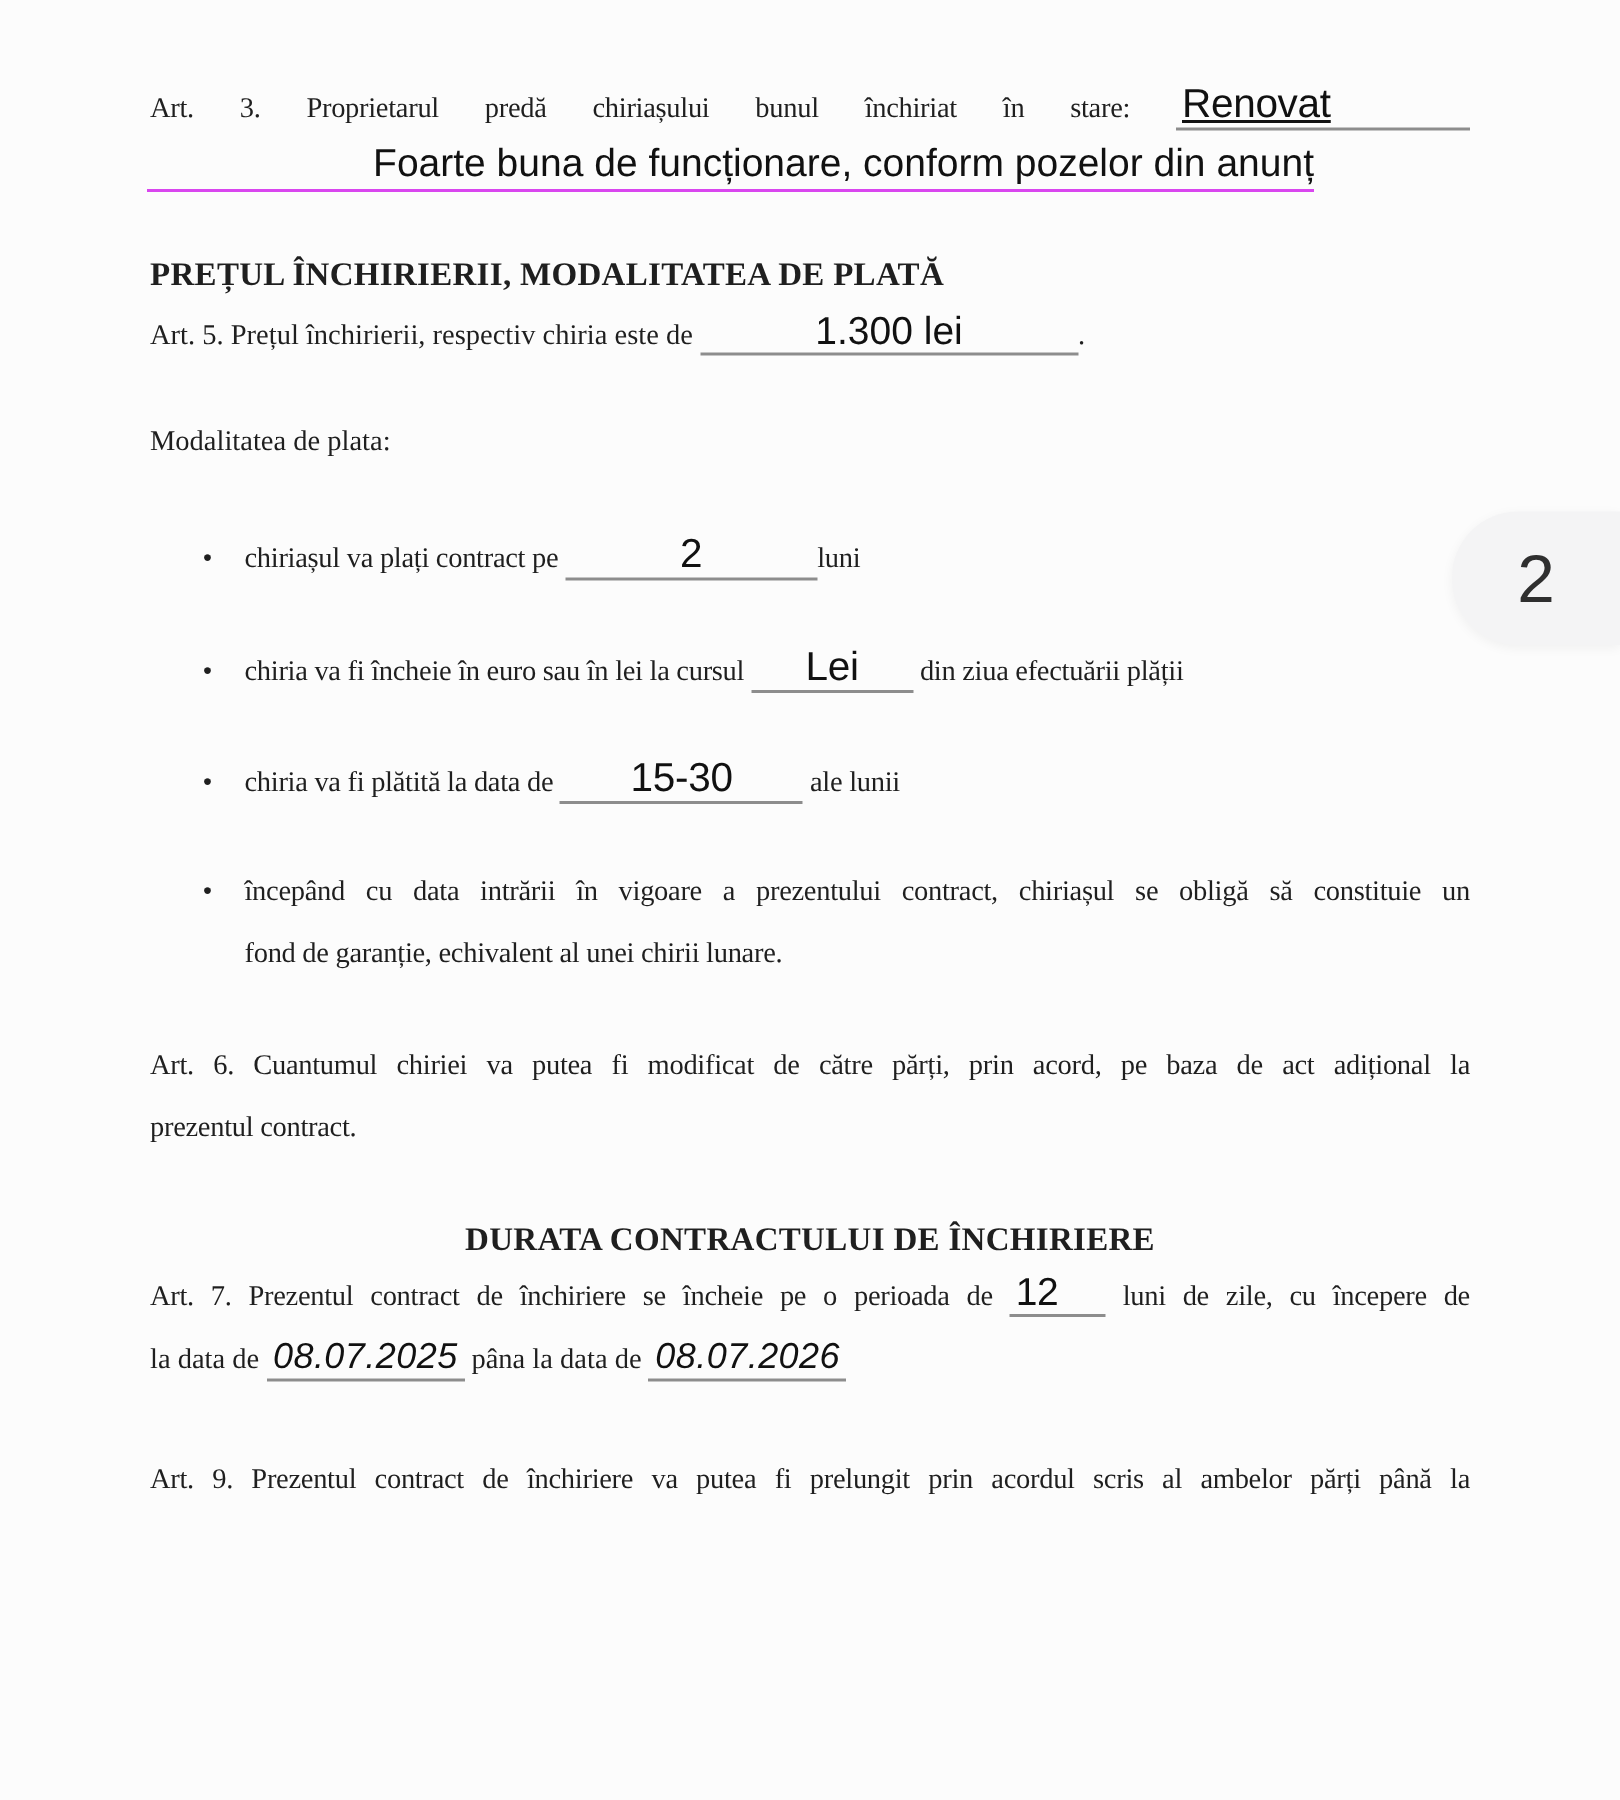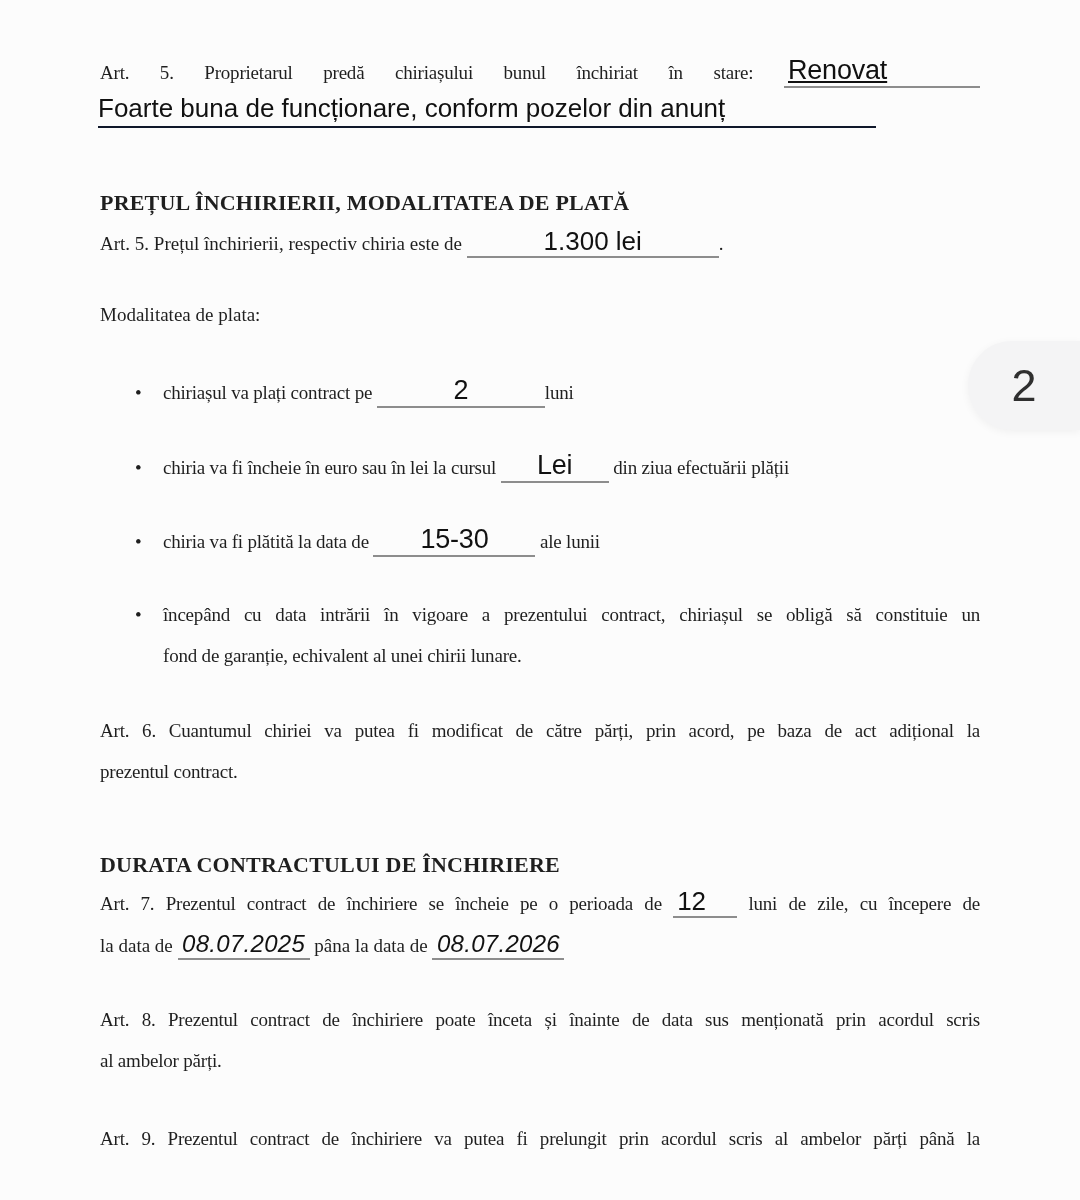--- a/index.html
+++ b/index.html
@@ -70,22 +70,22 @@
   .fill-12      { min-width: 64px;  font-size: 26px; }
   .fill-date    { min-width: 132px; font-size: 24px; letter-spacing: 0.3px; font-style: italic; }
   
   .fill-line2 {
     margin-top: -4px;
     margin-left: -2px;
     width: 778px;
     font-family: "Liberation Sans", sans-serif;
     font-size: 26px;
     color: #111111;
-    text-align: left;
-    border-bottom: 2px solid #0f172a;
+    text-align: right;
+    border-bottom: 2px solid #d946ef;
     line-height: 36px;
     height: 38px;
     box-sizing: border-box;
   }
   
   .bullet {
     display: flex;
     font-size: 19px;
     letter-spacing: -0.2px;
     white-space: nowrap;
@@ -110,29 +110,29 @@
     width: 28px;
     margin-left: 35px;
   }
   .bullet-two .blines { flex: 1; }
   .bullet-two .l1 {
     text-align: justify;
     text-align-last: justify;
   }
   
   .m-art4l2   { }
-  .m-heading1 { margin-top: 60px; }
+  .m-heading1 { margin-top: 40px; }
   .m-art5     { margin-top: 4px; }
   .m-modal    { margin-top: 28px; line-height: 42px; }
   .m-b1       { margin-top: 34px; }
   .m-b2       { margin-top: 29px; }
   .m-b3       { margin-top: 27px; }
   .m-b4       { margin-top: 28px; }
   .m-art6     { margin-top: 34px; }
-  .m-heading2 { margin-top: 58px; }
+  .m-heading2 { margin-top: 39px; text-align: center; }
   .m-art7l1   { margin-top: 2px; line-height: 44px; }
   .m-art7l2   { margin-top: -2px; }
   .m-art8     { margin-top: 31px; }
   .m-art9     { margin-top: 37px; }
   
   .page-badge {
     position: absolute;
     top: 341px;
     right: 0;
     width: 112px;
@@ -147,21 +147,21 @@
     font-size: 45px;
     color: #2f2f2f;
   }
 </style>
 </head>
 <body>
 
 <div class="page">
 
   <div class="jline">
-    <span>Art. 5. Proprietarul predă chiriașului bunul închiriat în stare:</span>
+    <span>Art. 3. Proprietarul predă chiriașului bunul închiriat în stare:</span>
     <span class="fill fill-renovat">Renovat</span>
   </div>
   <div class="fill-line2 m-art4l2">Foarte buna de funcționare, conform pozelor din anunț</div>
 
   <div class="heading m-heading1">PREȚUL ÎNCHIRIERII, MODALITATEA DE PLATĂ</div>
 
   <div class="line m-art5">
     <span>Art. 5. Prețul închirierii, respectiv chiria este de</span>
     <span class="fill fill-price">1.300 lei</span><span>.</span>
   </div>
@@ -214,24 +214,20 @@
     <span class="fill fill-12">12</span>
     <span>luni de zile, cu începere de</span>
   </div>
   <div class="line m-art7l2">
     <span>la data de</span>
     <span class="fill fill-date">08.07.2025</span>
     <span>pâna la data de</span>
     <span class="fill fill-date">08.07.2026</span>
   </div>
 
-  <div class="para m-art8">
-    <div class="l1">Art. 8. Prezentul contract de închiriere poate înceta și înainte de data sus menționată prin acordul scris</div>
-    <div>al ambelor părți.</div>
-  </div>
 
   <div class="para m-art9">
     <div class="l1">Art. 9. Prezentul contract de închiriere va putea fi prelungit prin acordul scris al ambelor părți până la</div>
   </div>
 
 </div>
 
 <div class="page-badge">
   <span>2</span>
 </div>

